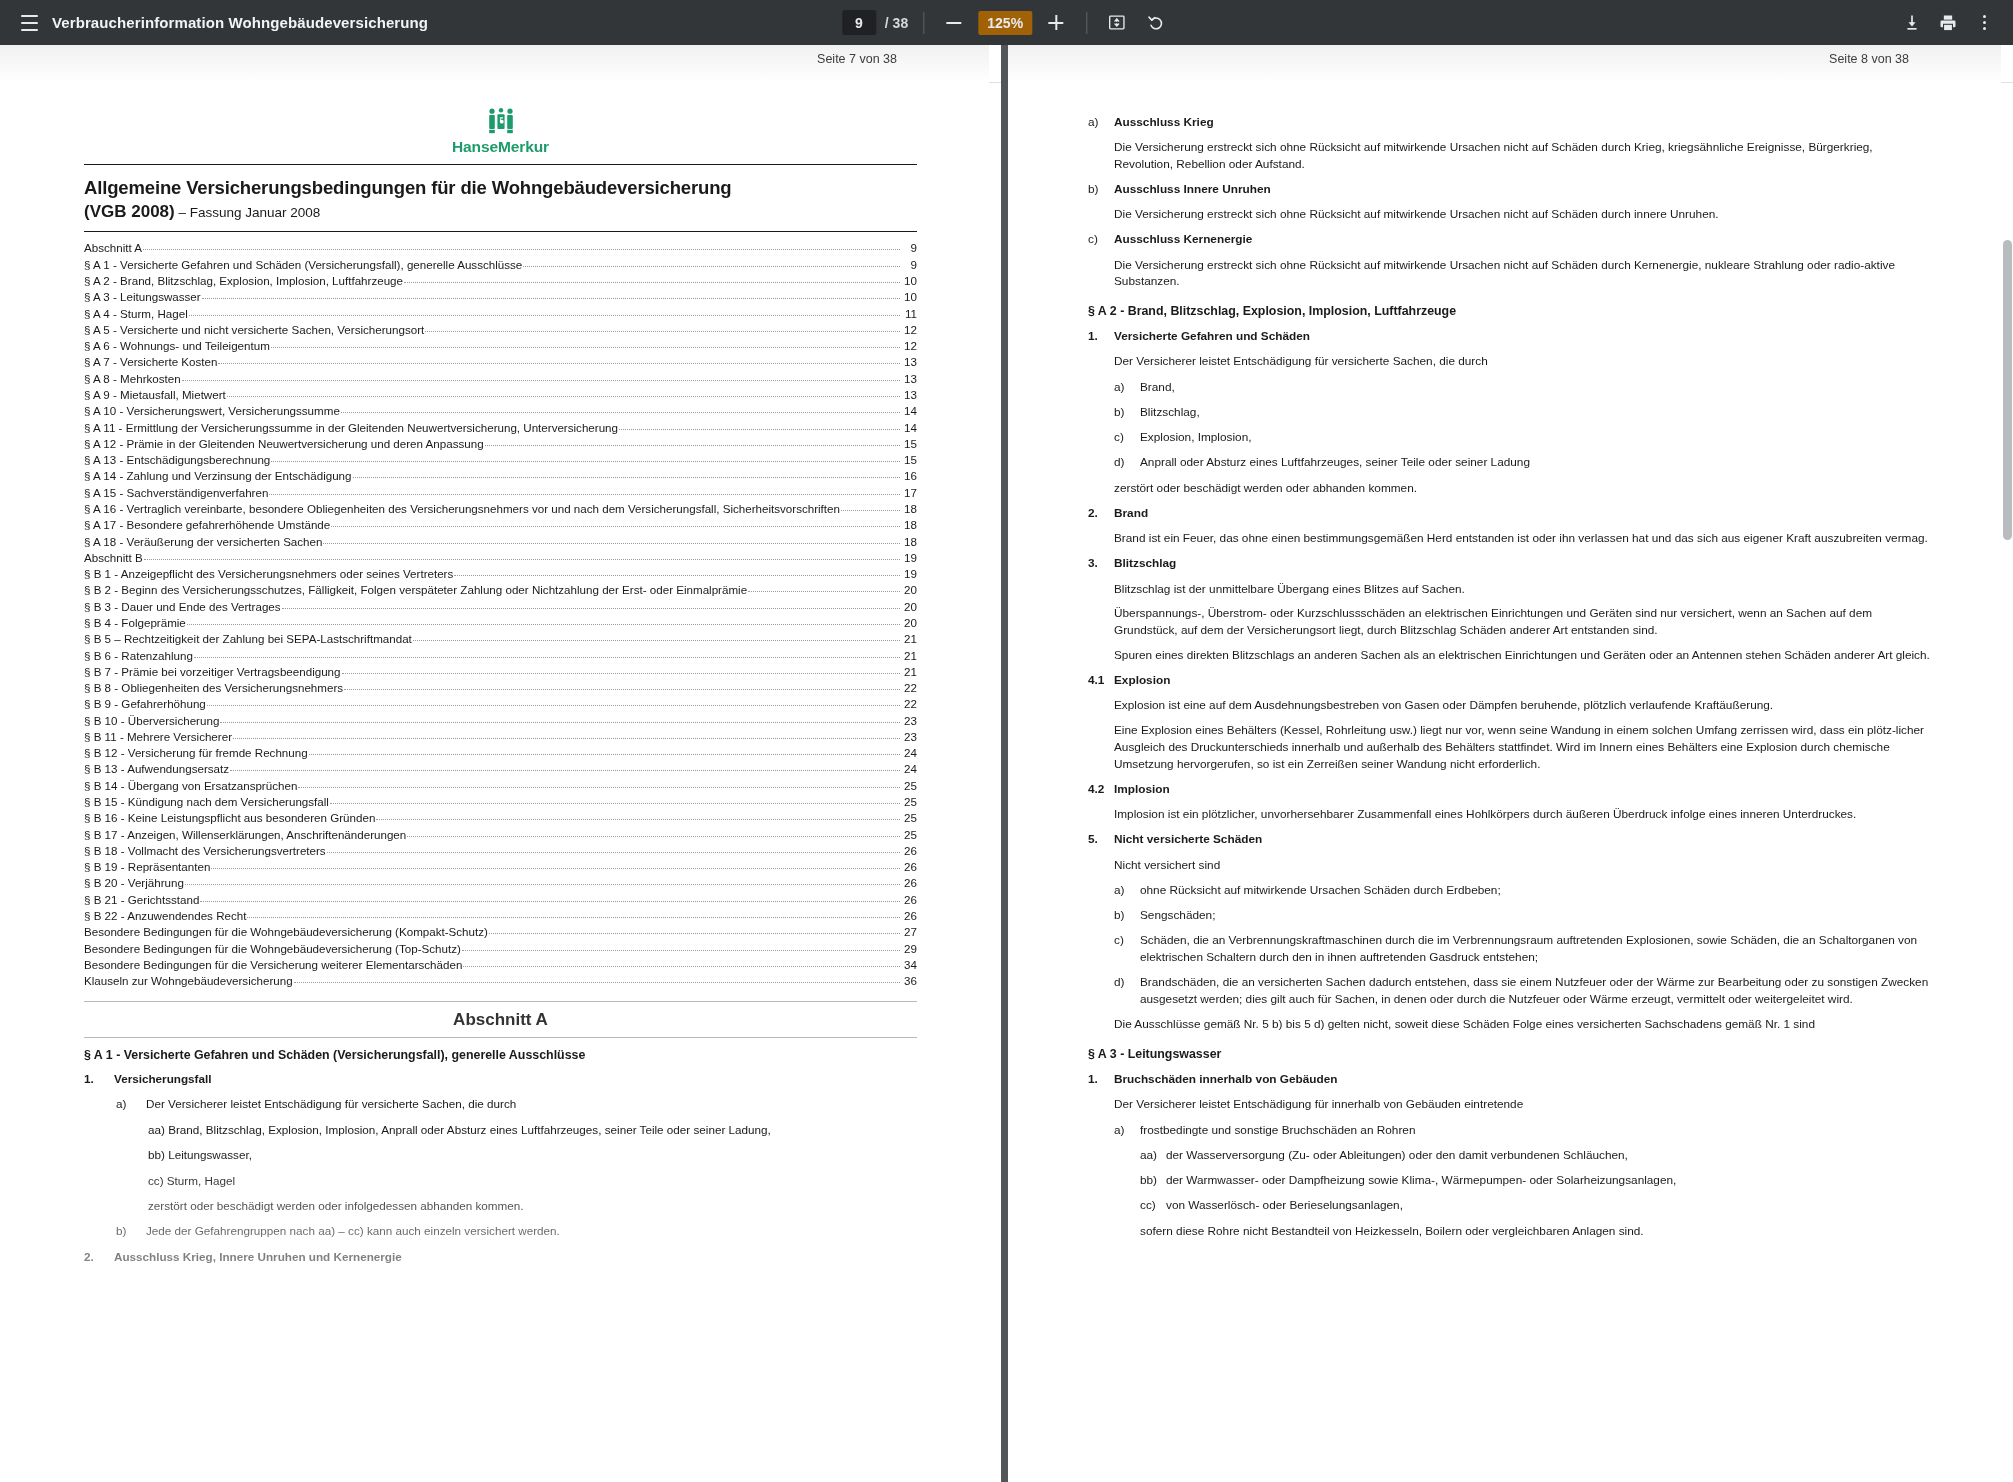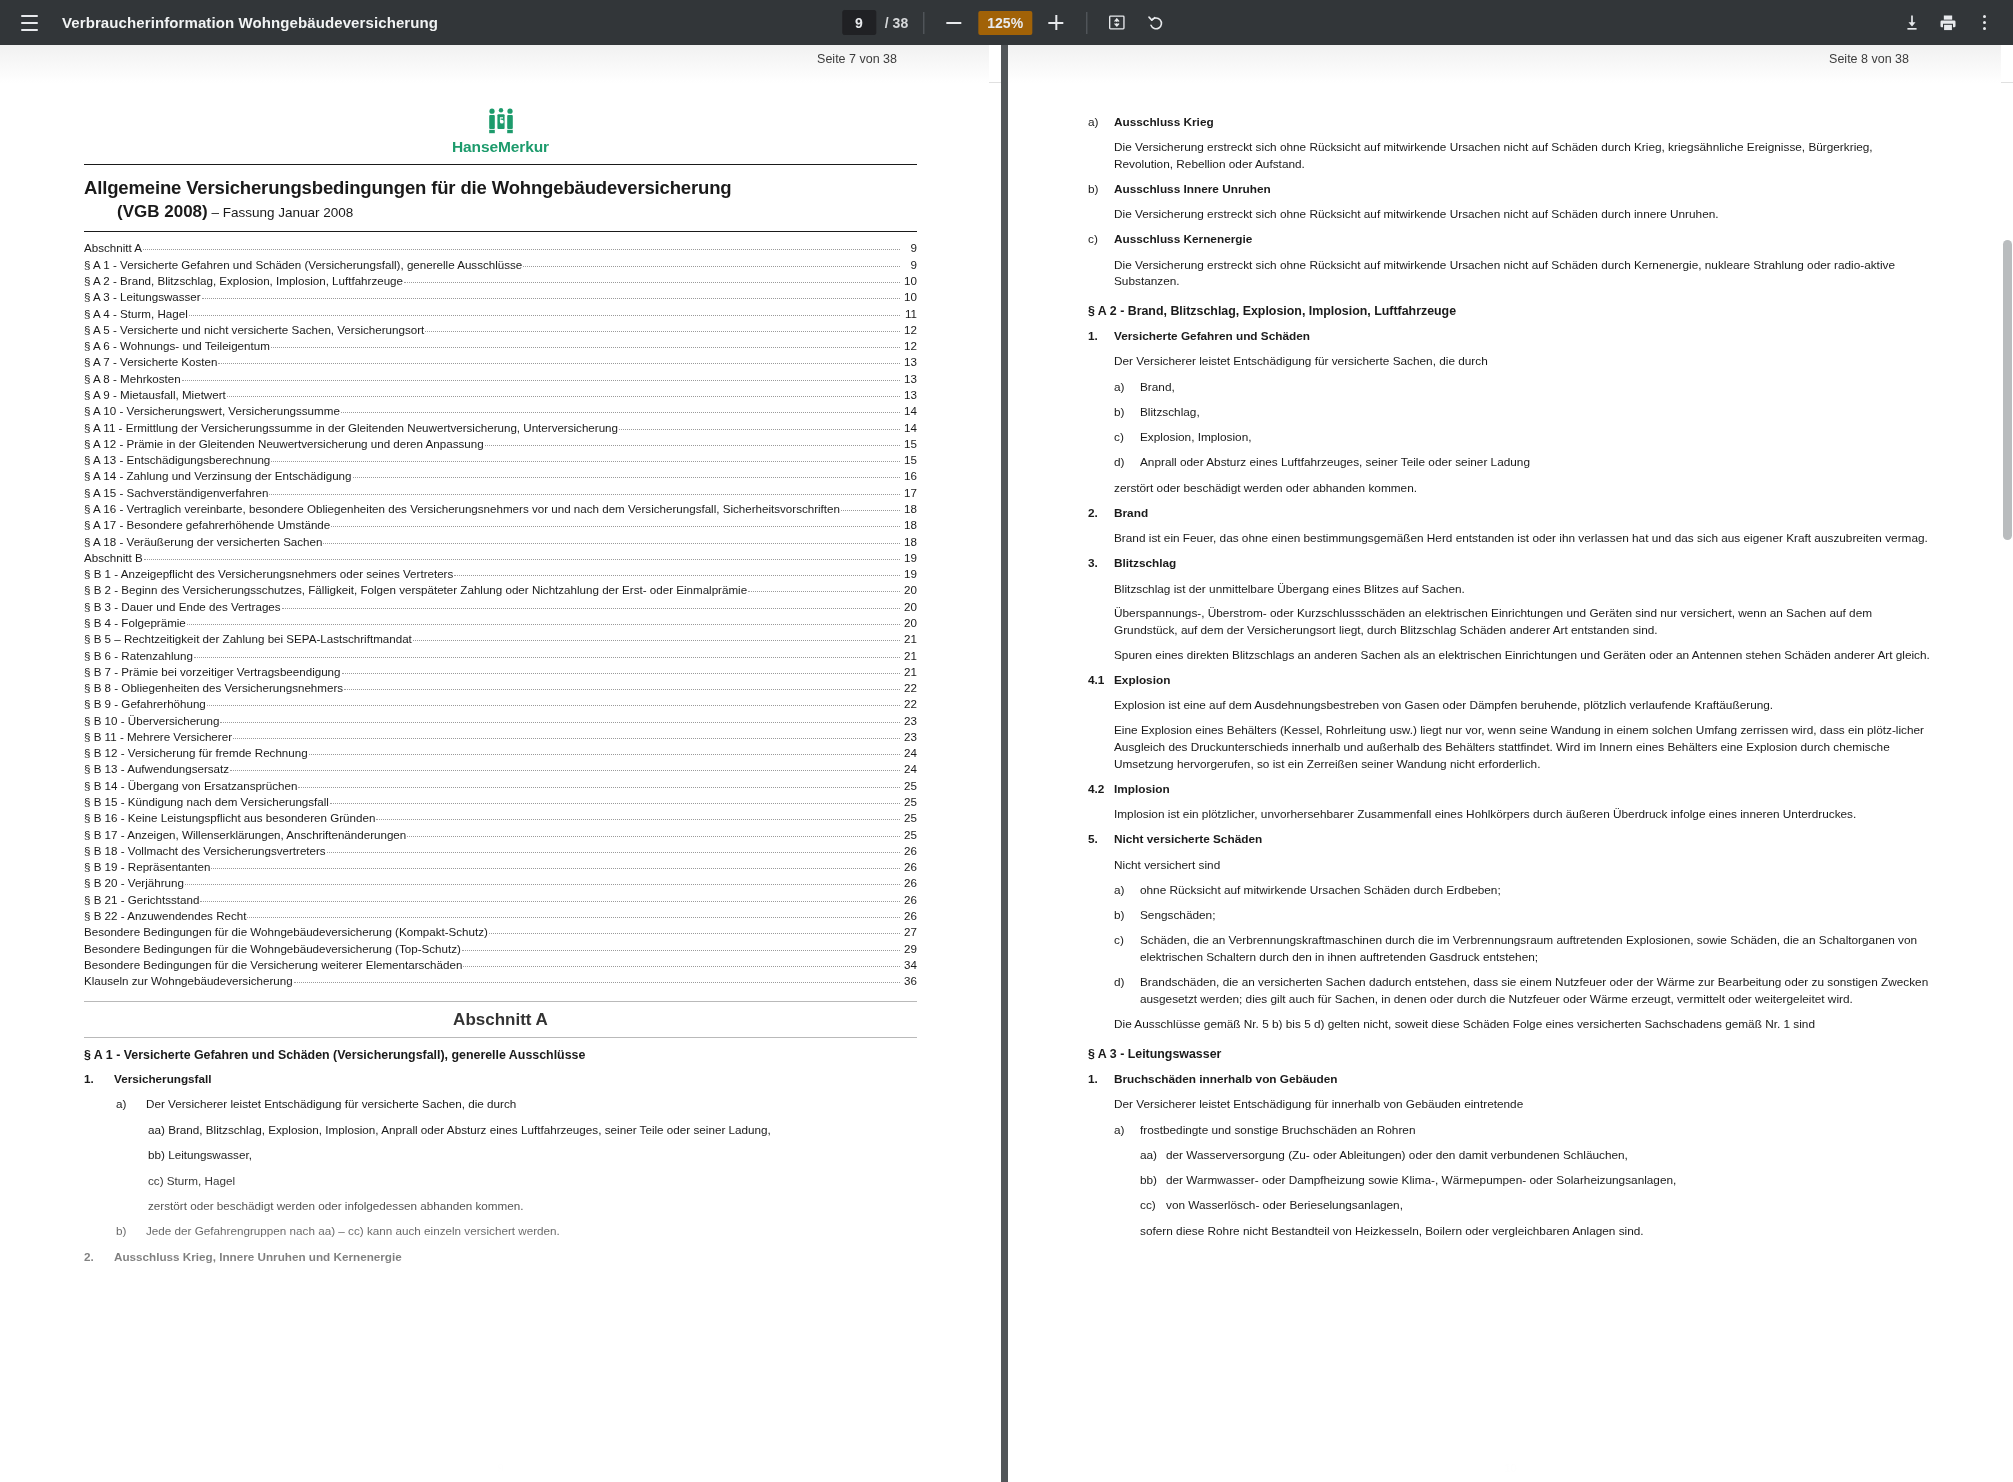--- a/index.html
+++ b/index.html
@@ -12,21 +12,21 @@
 
   
   #toolbar {
     height: 45px; width: 100%;
     background: #323639;
     display: flex; align-items: center;
     position: relative;
     color: #e8eaed;
     flex: 0 0 45px;
   }
-  .tb-left { display: flex; align-items: center; padding-left: 14px; gap: 18px; }
+  .tb-left { display: flex; align-items: center; padding-left: 14px; gap: 8px; }
   #menu-btn {
     width: 30px; height: 30px;
     display: flex; flex-direction: column; justify-content: center;
     align-items: center; gap: 5px; cursor: pointer; border-radius: 3px;
   }
   #menu-btn span { display: block; width: 17px; height: 2px; background: #e8eaed; border-radius: 1px; }
   #doc-title {
     font-size: 15px; font-weight: bold; color: #f1f3f4;
     letter-spacing: 0.1px; white-space: nowrap;
   }
@@ -106,21 +106,21 @@
   }
 
   hr.rule-thick { border: none; border-top: 1.6px solid #1a1a1a; margin: 6px 0 0 0; }
   hr.rule-thin  { border: none; border-top: 1px solid #1a1a1a; margin: 0; }
   hr.rule-gray  { border: none; border-top: 1px solid #b9b9b9; margin: 0; }
 
   h1.doc-title {
     font-size: 18.5px; font-weight: bold; letter-spacing: -0.15px;
     margin: 11px 0 3px 0; line-height: 1.25;
   }
-  .doc-subtitle { font-size: 17px; font-weight: bold; margin-bottom: 9px; margin-left: 33px; }
+  .doc-subtitle { font-size: 17px; font-weight: bold; margin-bottom: 9px; }
   .doc-subtitle .fassung { font-weight: normal; font-size: 13.5px; }
 
   
   .toc { margin-top: 8px; }
   .toc-row {
     display: flex; align-items: baseline;
     font-size: 11.6px; line-height: 1.0;
     padding: 2.35px 0;
     color: #1a1a1a;
     white-space: nowrap;

